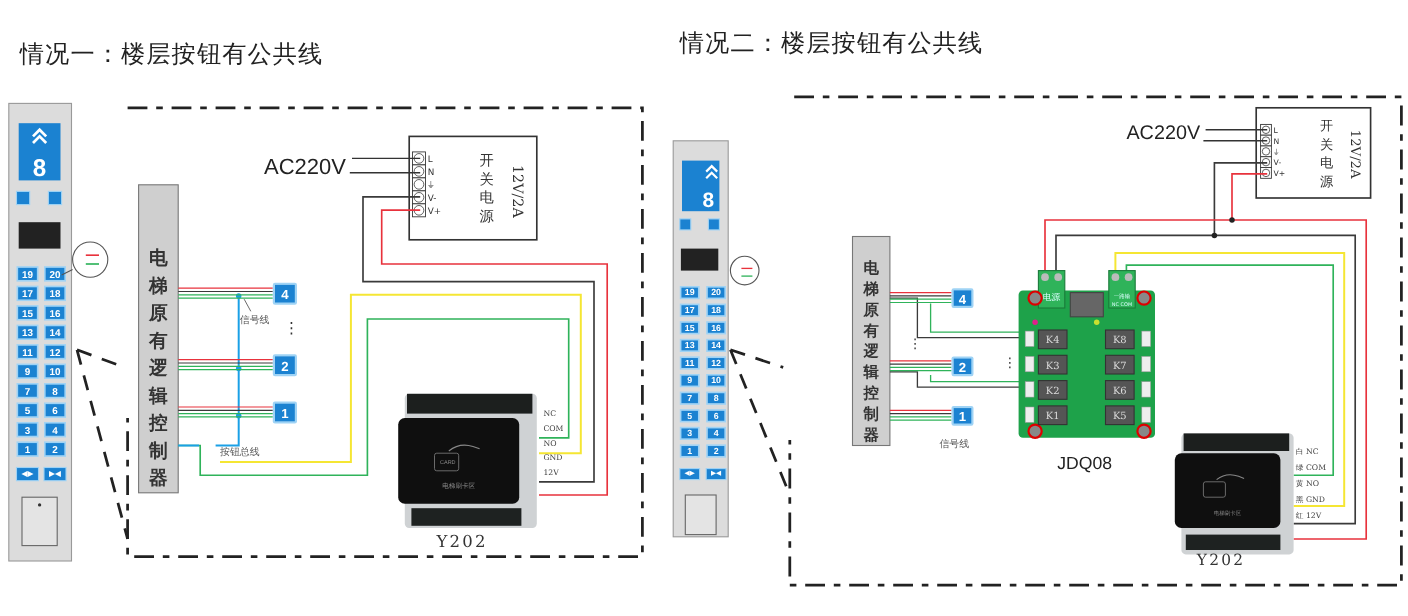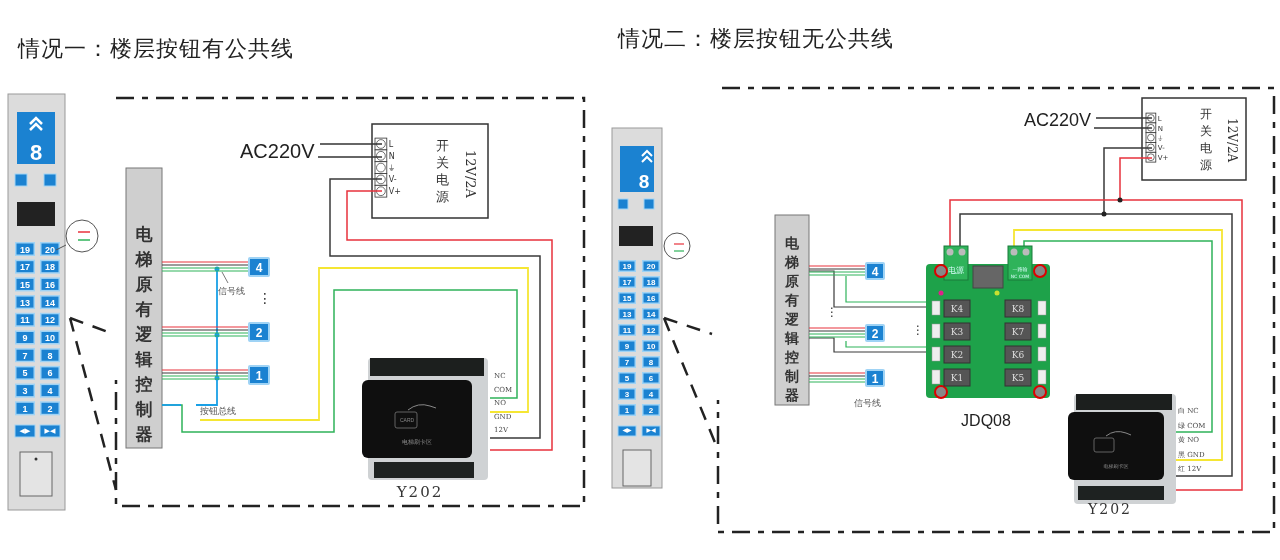--- a/index.html
+++ b/index.html
@@ -6,21 +6,21 @@
   body{width:1280px;height:560px;position:relative;overflow:hidden;font-family:"DejaVu Sans",sans-serif;}
   .title{position:absolute;font-size:22px;color:#222;font-family:"DejaVu Sans",sans-serif;letter-spacing:1px;text-align:center;}
   svg{position:absolute;left:0;top:0;}
   .lbl{font-family:"DejaVu Serif",serif;}
   .sans{font-family:"Liberation Sans",sans-serif;}
 </style>
 </head>
 <body>
 
 <div class="title" style="left:18px;top:34px;">情况一：楼层按钮有公共线</div>
-<div class="title" style="left:618px;top:24px;">情况二：楼层按钮无公共线</div>
+<div class="title" style="left:618px;top:24px;">情况二：楼层按钮有公共线</div>
 
 <svg width="1280" height="560" viewBox="0 0 1280 560">
   <defs>
     <g id="floorbtn">
       <rect x="0" y="0" width="24" height="20" rx="2" fill="#9fd3f5"></rect>
       <rect x="2" y="2" width="20" height="16" rx="1" fill="#1b82d1"></rect>
     </g>
   </defs>
 
   <g>

